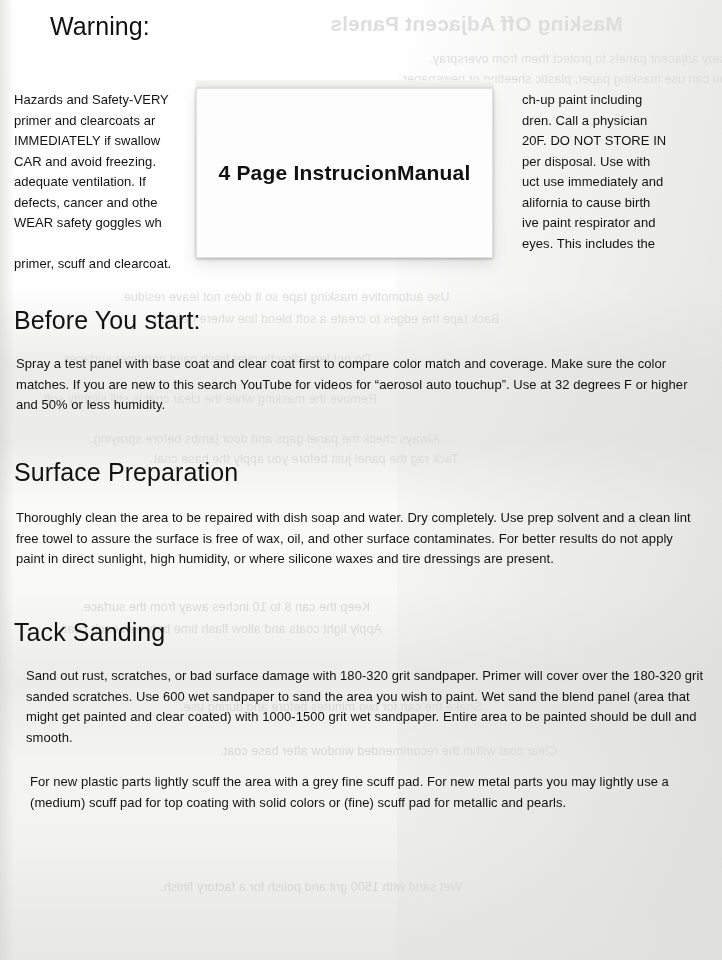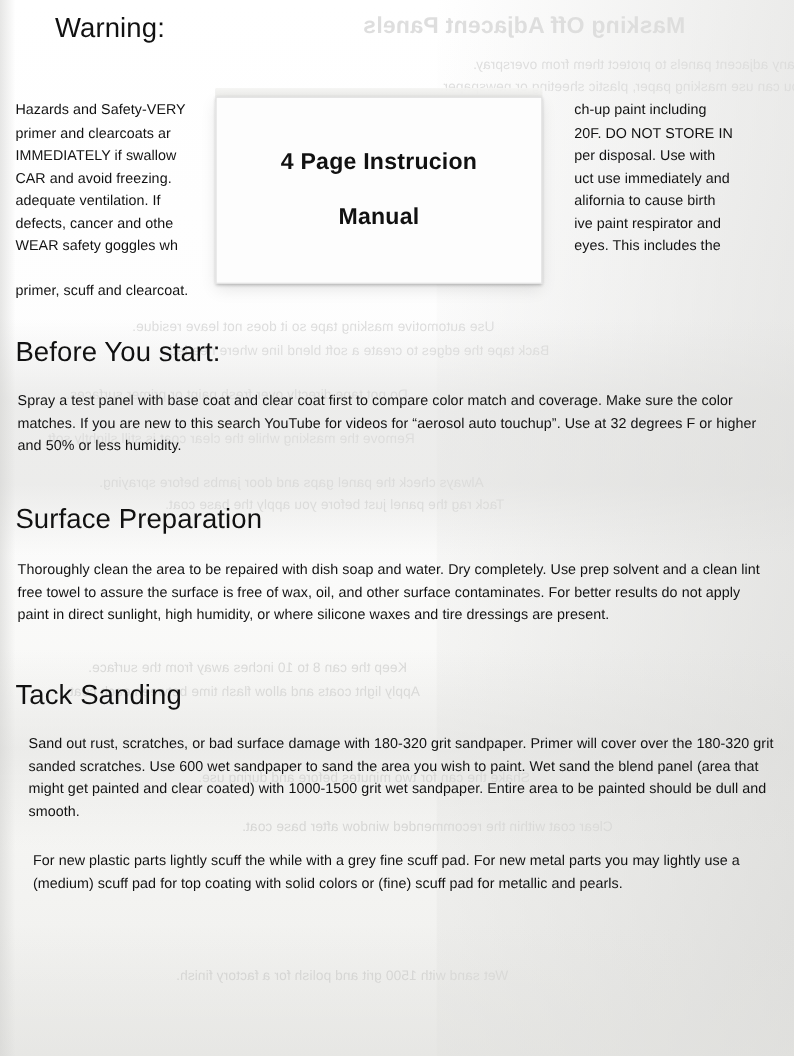--- a/index.html
+++ b/index.html
@@ -93,21 +93,21 @@
   #label-card {
     position: absolute;
     left: 196px;
     top: 88px;
     width: 295px;
     height: 168px;
     background: #fdfdfd;
     box-shadow: 0 1px 3px rgba(0,0,0,0.28), 0 6px 14px rgba(0,0,0,0.10);
     border: 1px solid #e2e2e2;
     display: flex;
-    flex-direction: column;
+    flex-direction: row;
     align-items: center;
     justify-content: center;
     text-align: center;
     overflow: hidden;
   }
   #label-card .lbl-line {
     font-size: 21px;
     font-weight: 700;
     color: #111;
     line-height: 50px;
@@ -167,20 +167,21 @@
     <div>IMMEDIATELY if swallow</div>
     <div>CAR and avoid freezing.</div>
     <div>adequate ventilation. If</div>
     <div>defects, cancer and othe</div>
     <div>WEAR safety goggles wh</div>
   </div>
   <div class="para" style="left:14px; top:254px; width:400px;">primer, scuff and clearcoat.</div>
 
   <div class="para" style="left:522px; top:90px; width:195px;">
     <div>ch-up paint including</div>
+    <div>dren. Call a physician</div>
     <div>20F. DO NOT STORE IN</div>
     <div>per disposal. Use with</div>
     <div>uct use immediately and</div>
     <div>alifornia to cause birth</div>
     <div>ive paint respirator and</div>
     <div>eyes. This includes the</div>
   </div>
 
   <div id="tape"></div>
   <div id="label-card">
@@ -189,15 +190,15 @@
   </div>
 
   <div class="heading" style="left:14px; top:306px;">Before You start:</div>
   <div class="para" style="left:16px; top:354px; width:690px;">Spray a test panel with base coat and clear coat first to compare color match and coverage. Make sure the color matches.  If you are new to this search YouTube for videos for “aerosol auto touchup”.  Use at 32 degrees F or higher and 50% or less humidity.</div>
 
   <div class="heading" style="left:14px; top:458px;">Surface Preparation</div>
   <div class="para" style="left:16px; top:508px; width:688px;">Thoroughly clean the area to be repaired with dish soap and water.  Dry completely. Use prep solvent and a clean lint free towel to assure the surface is free of wax, oil, and other surface contaminates. For better results do not apply paint in direct sunlight, high humidity, or where silicone waxes and tire dressings are present.</div>
 
   <div class="heading" style="left:14px; top:618px;">Tack Sanding</div>
   <div class="para" style="left:26px; top:666px; width:678px;">Sand out rust, scratches, or bad surface damage with 180-320 grit sandpaper. Primer will cover over the 180-320 grit sanded scratches. Use 600 wet sandpaper to sand the area you wish to paint. Wet sand the blend panel (area that might get painted and clear coated) with 1000-1500 grit wet sandpaper. Entire area to be painted should be dull and smooth.</div>
-  <div class="para" style="left:30px; top:772px; width:672px;">For new plastic parts lightly scuff the while with a grey fine scuff pad. For new metal parts you may lightly use a (medium) scuff pad for top coating with solid colors or (fine) scuff pad for metallic and pearls.</div>
+  <div class="para" style="left:30px; top:772px; width:672px;">For new plastic parts lightly scuff the area with a grey fine scuff pad. For new metal parts you may lightly use a (medium) scuff pad for top coating with solid colors or (fine) scuff pad for metallic and pearls.</div>
 
 </div>
 
 </body></html>

